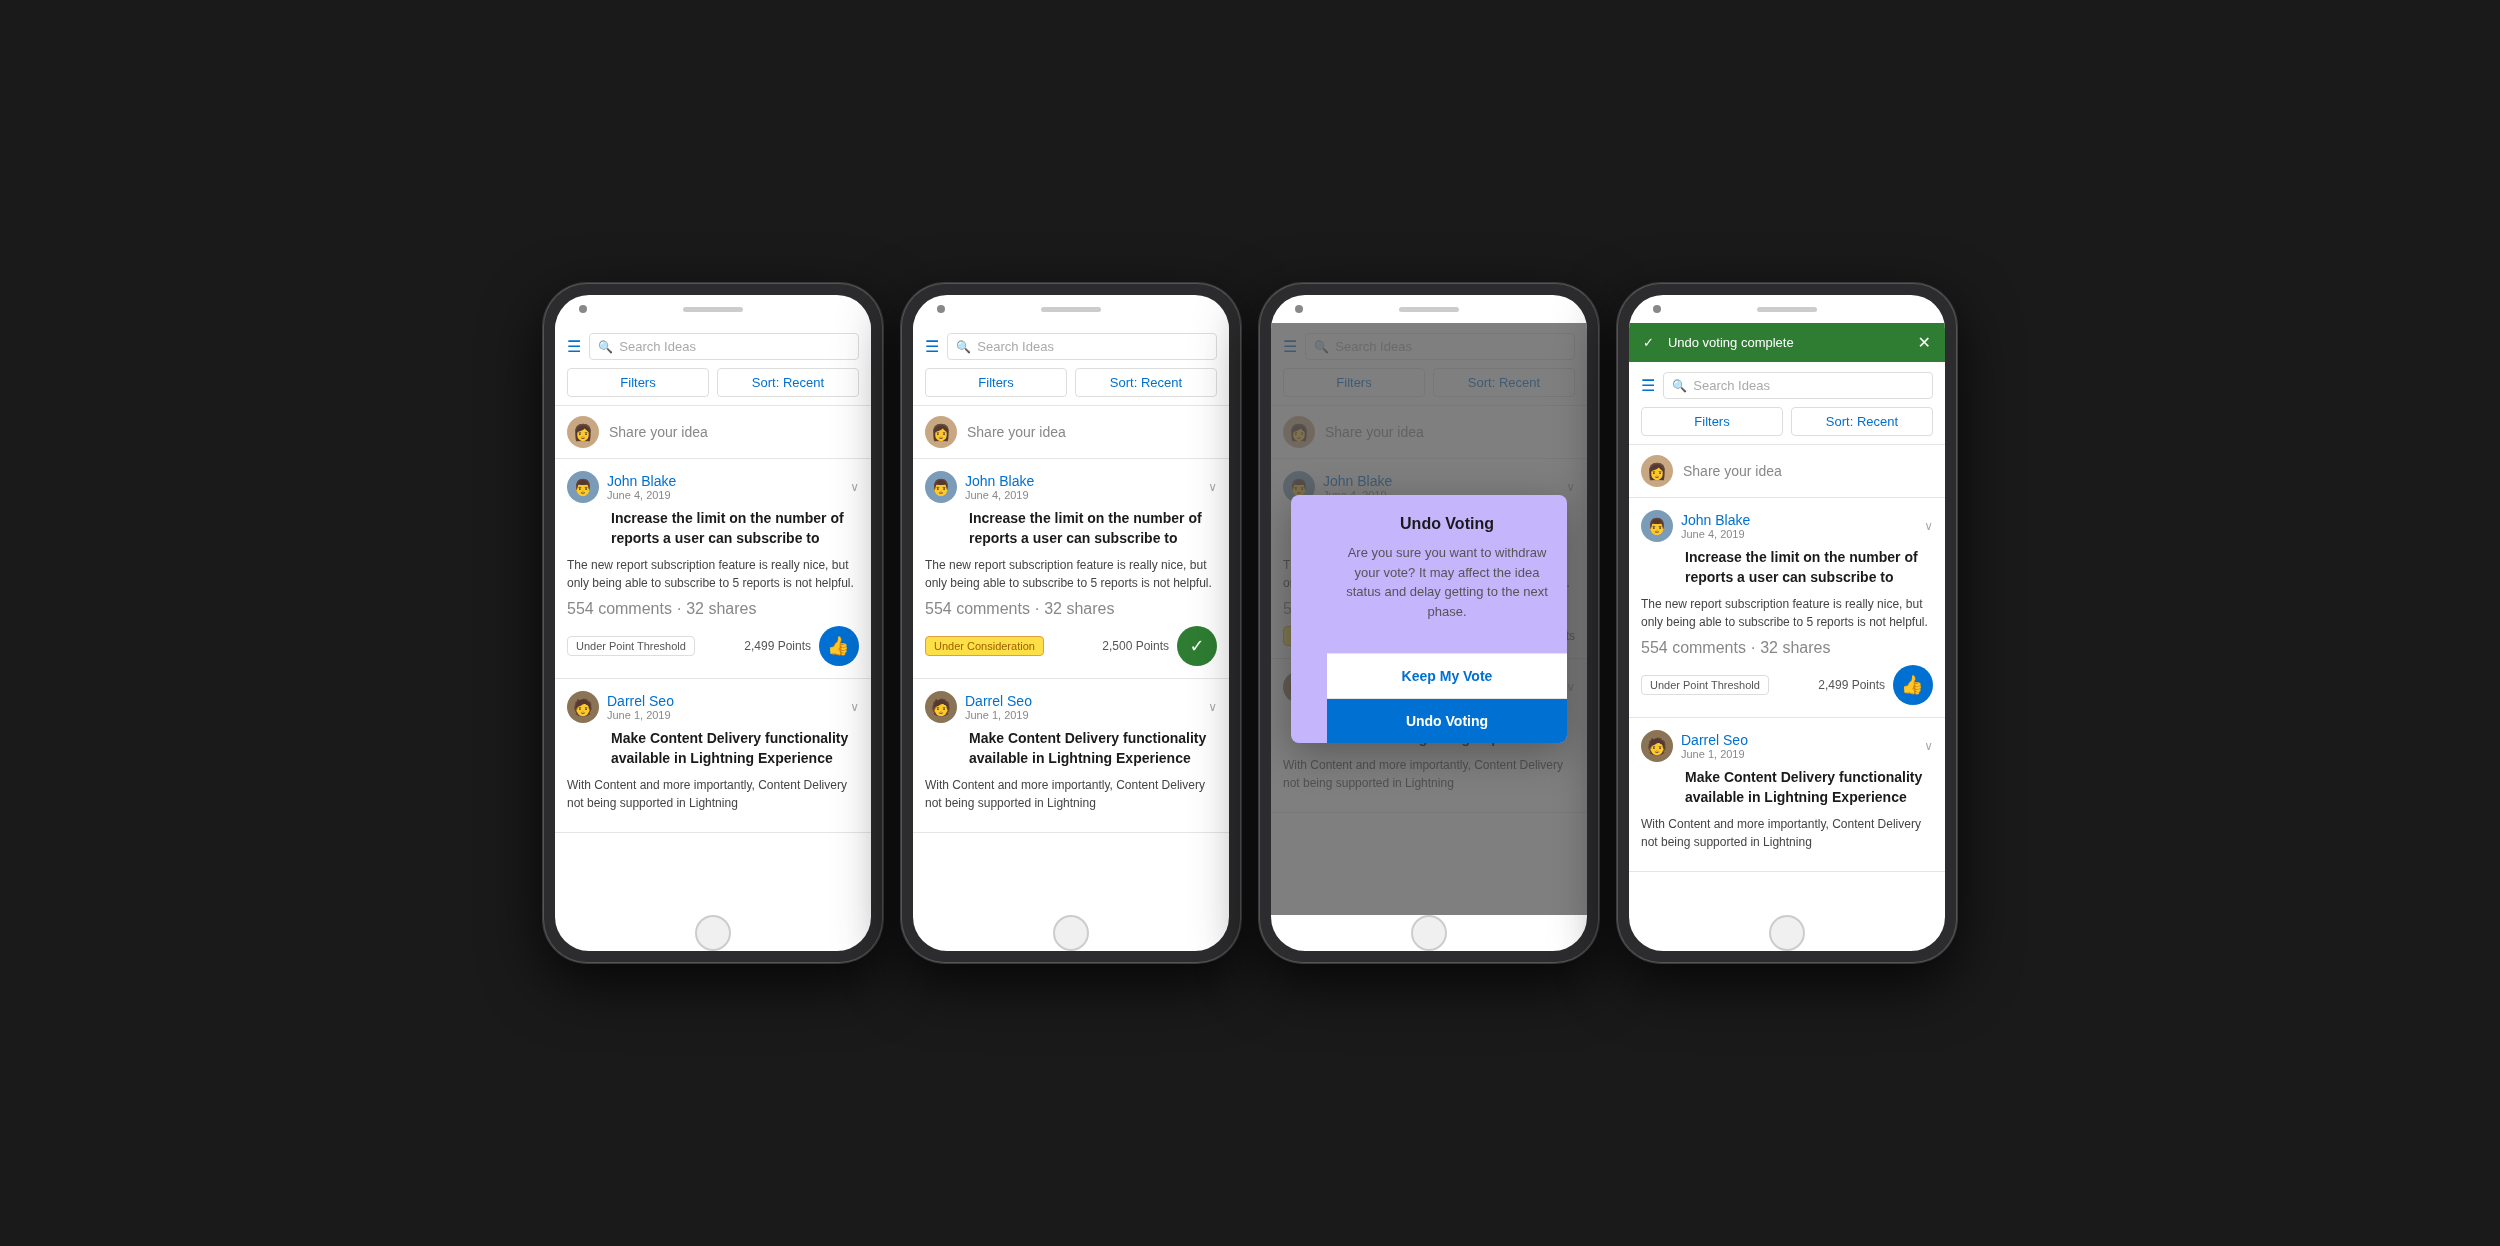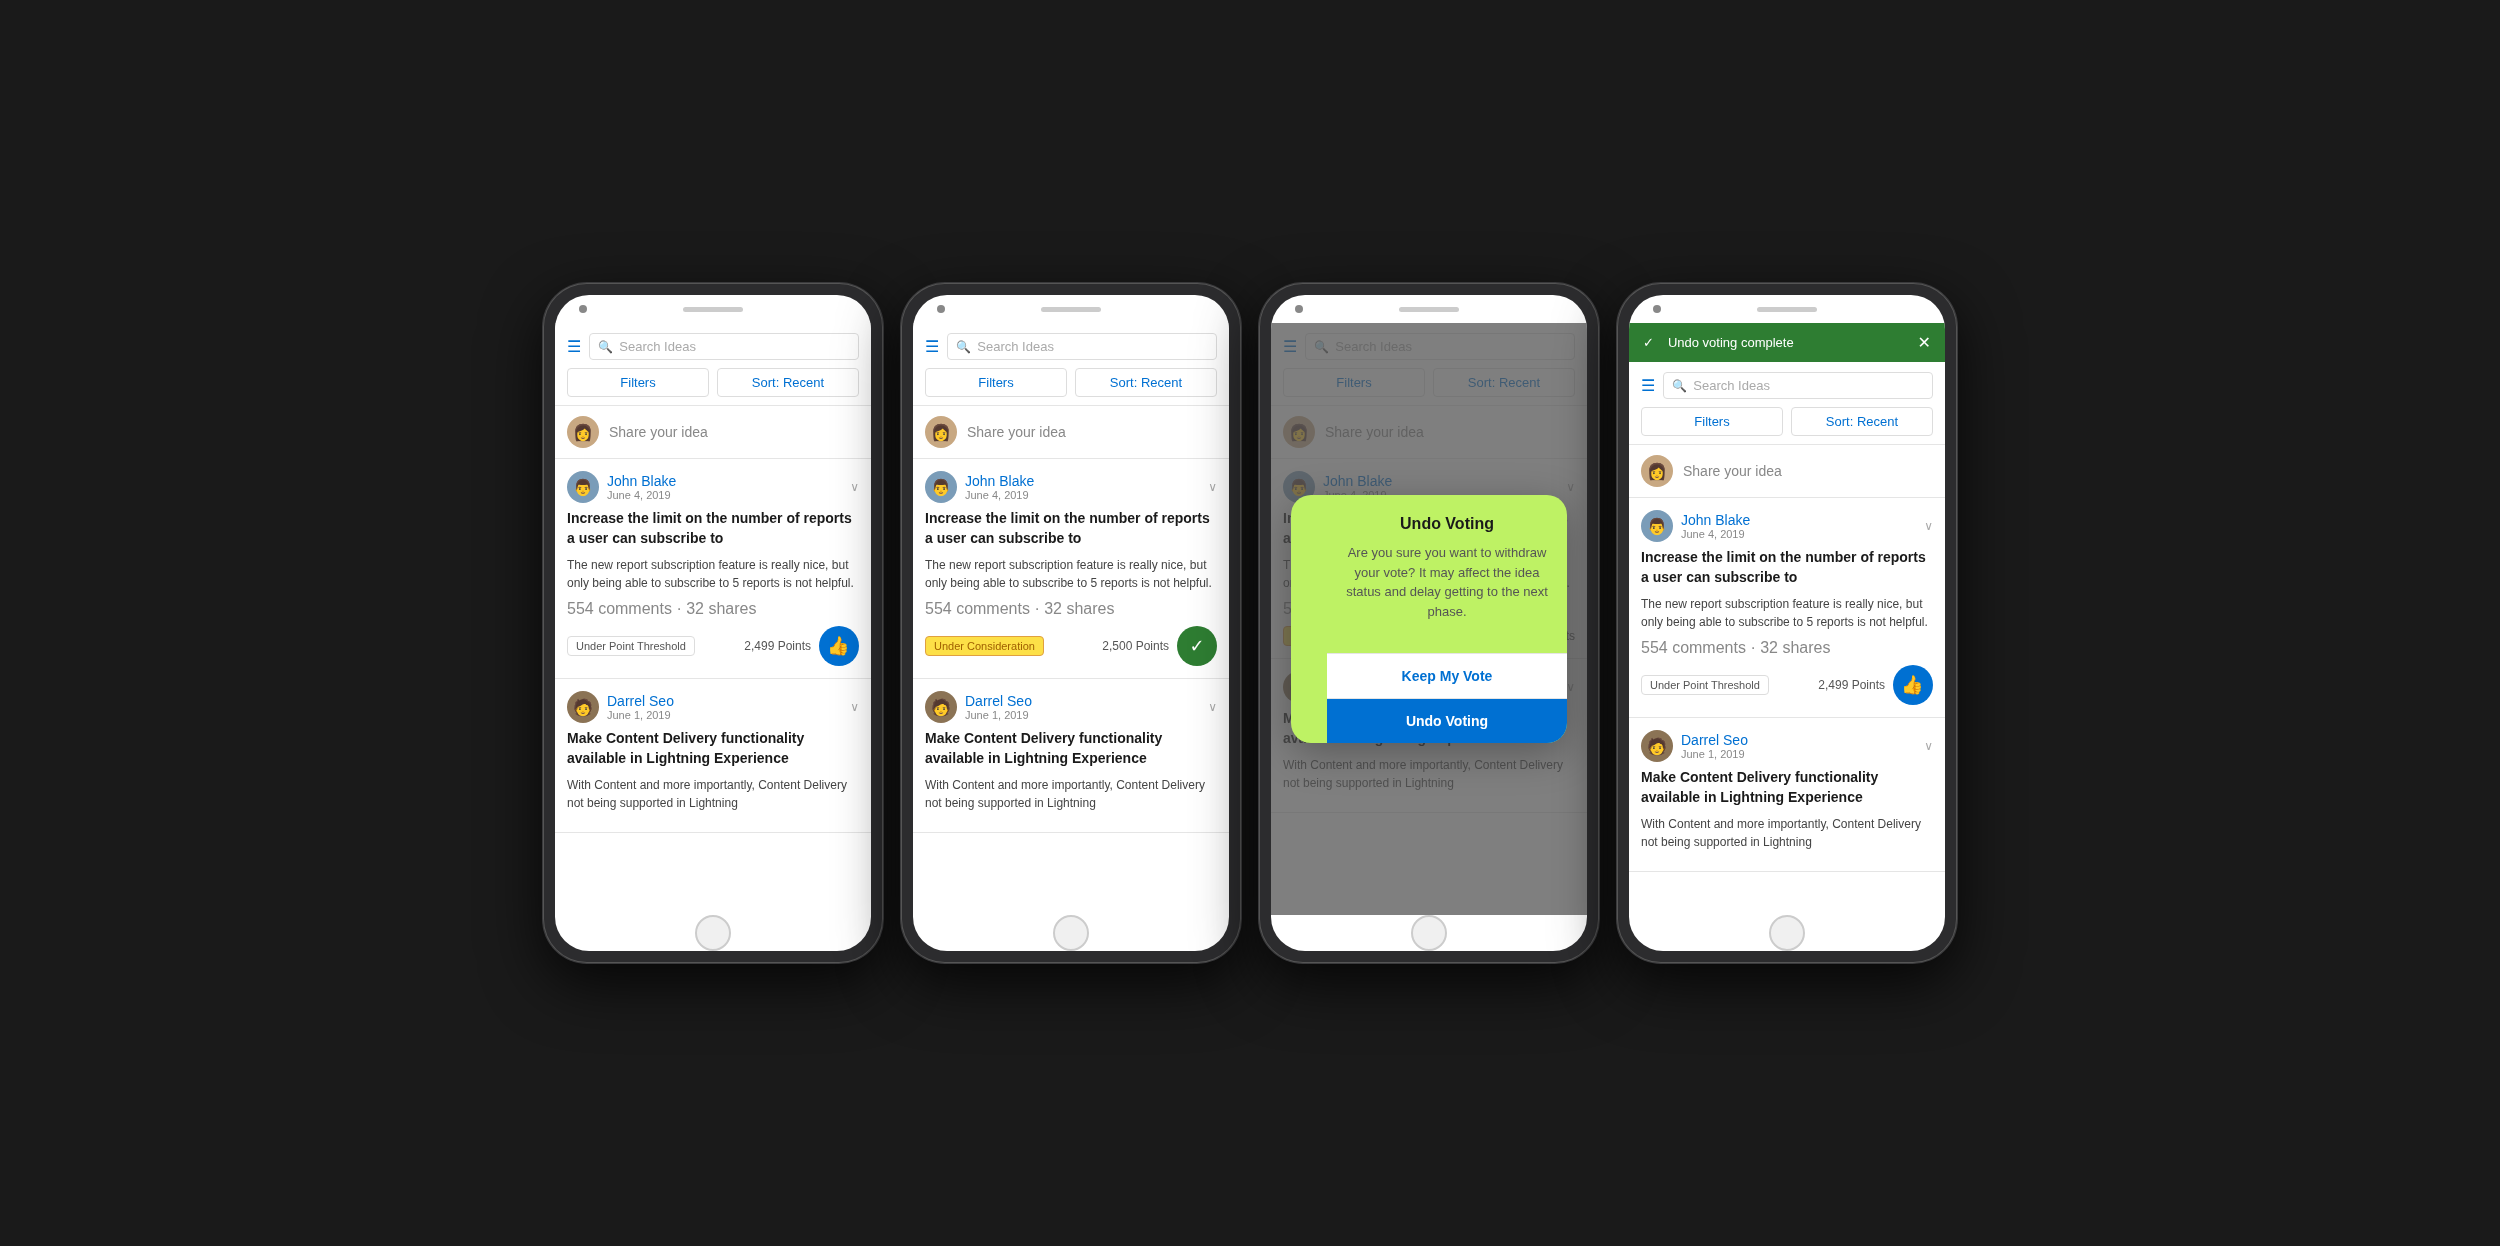--- a/index.html
+++ b/index.html
@@ -218,20 +218,21 @@
     .chevron-down {
       color: #aaa;
       font-size: 12px;
     }
     .idea-title {
       font-size: 14px;
       font-weight: 600;
       color: #1a1a1a;
       margin-bottom: 8px;
       line-height: 1.4;
+      margin-left: 44px;
     }
     .idea-body {
       font-size: 12px;
       color: #444;
       line-height: 1.5;
       margin-bottom: 8px;
     }
     .idea-meta {
       font-size: 16px;
       color: #888;
@@ -290,22 +291,22 @@
       position: absolute;
       top: 0; left: 0; right: 0; bottom: 0;
       background: rgba(0,0,0,0.5);
       z-index: 20;
       display: flex;
       align-items: center;
       justify-content: center;
       padding: 20px;
     }
     .modal-box {
-      background: #bef264;
-      border-radius: 20px;
+      background: #c4b5fd;
+      border-radius: 8px;
       overflow: hidden;
       width: 100%;
       max-width: 280px;
       box-shadow: 0 10px 40px rgba(0,0,0,0.3);
       padding-left: 36px;
     }
     .modal-content {
       padding: 20px 16px 0;
       text-align: center;
     }

